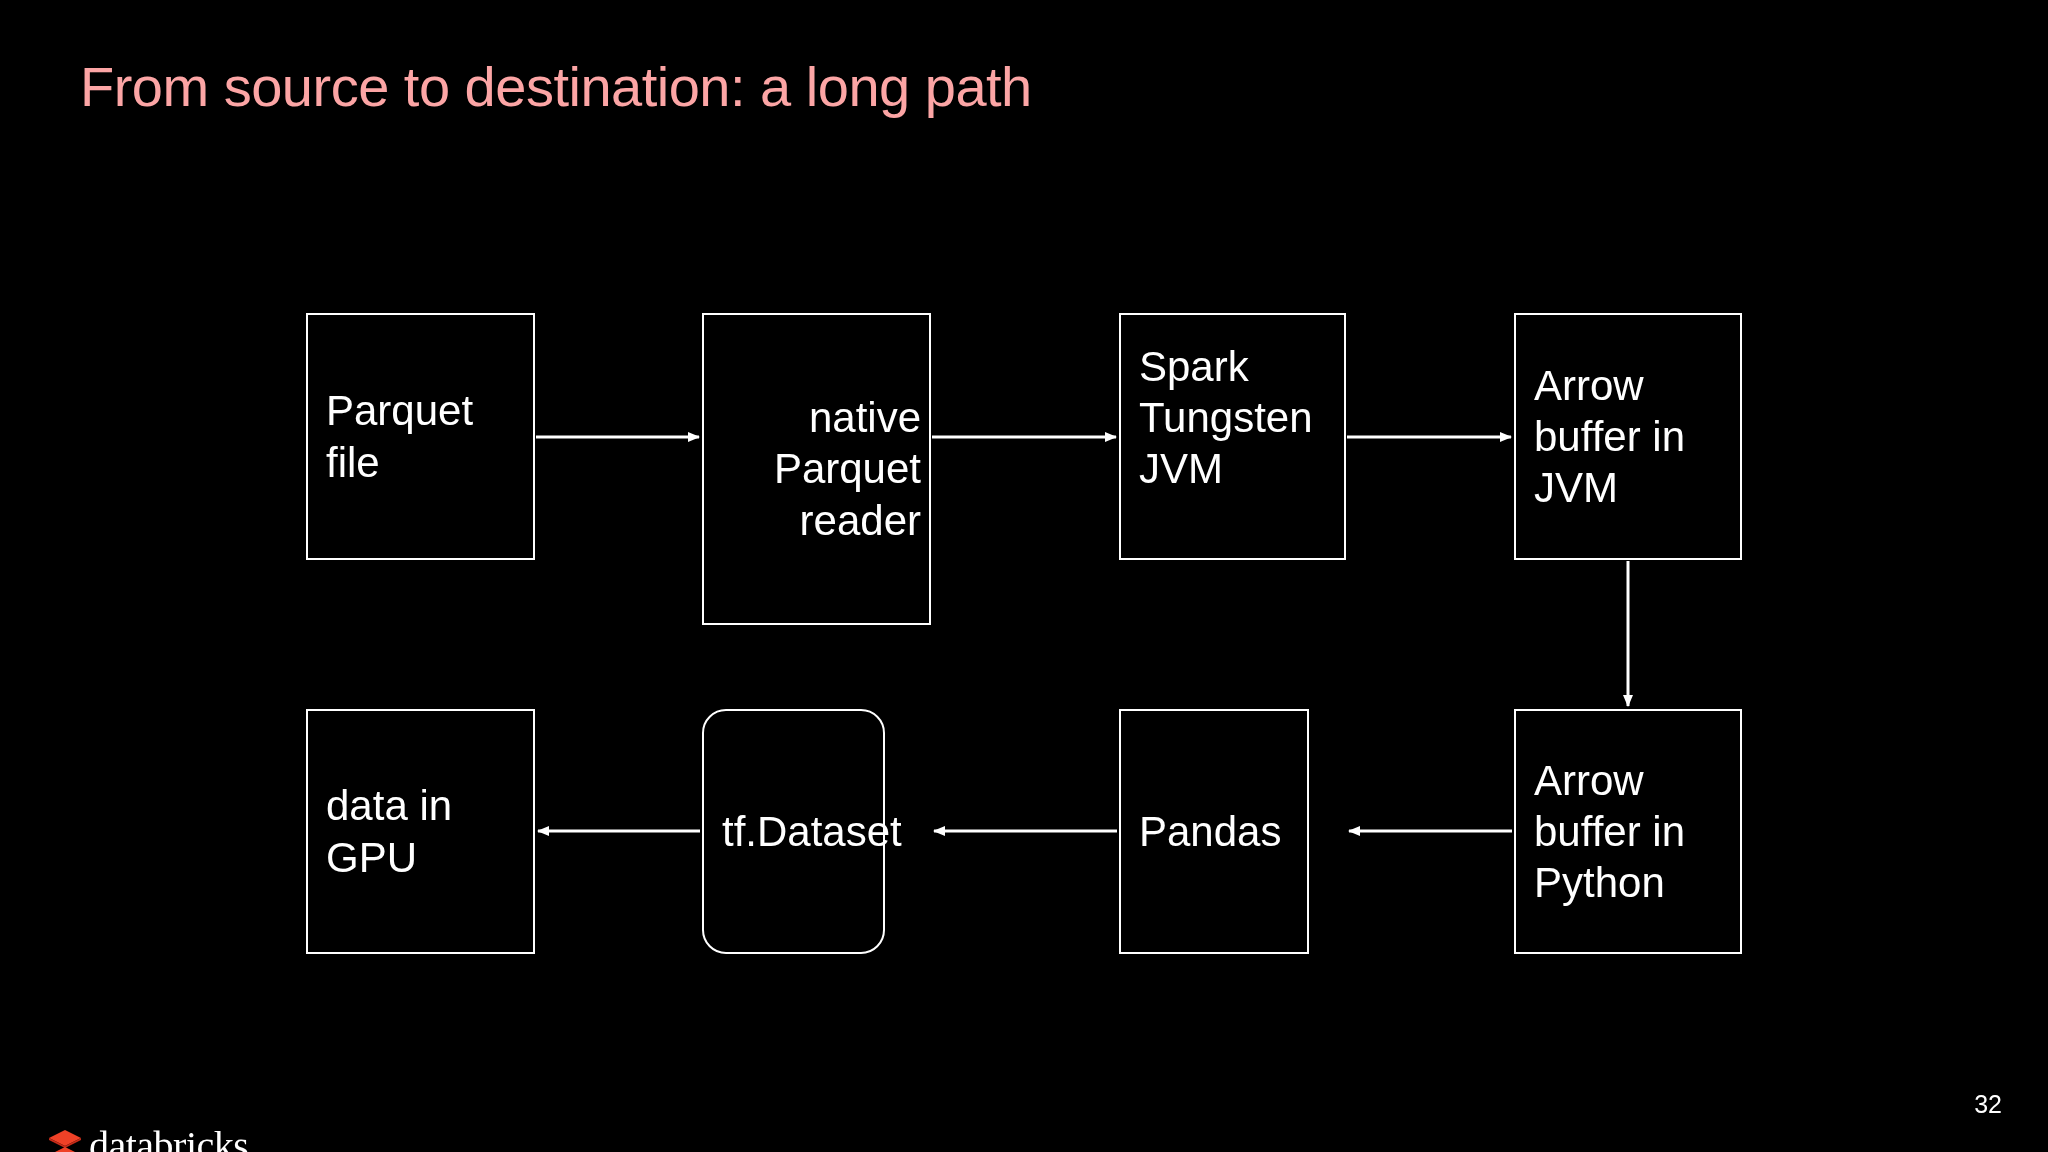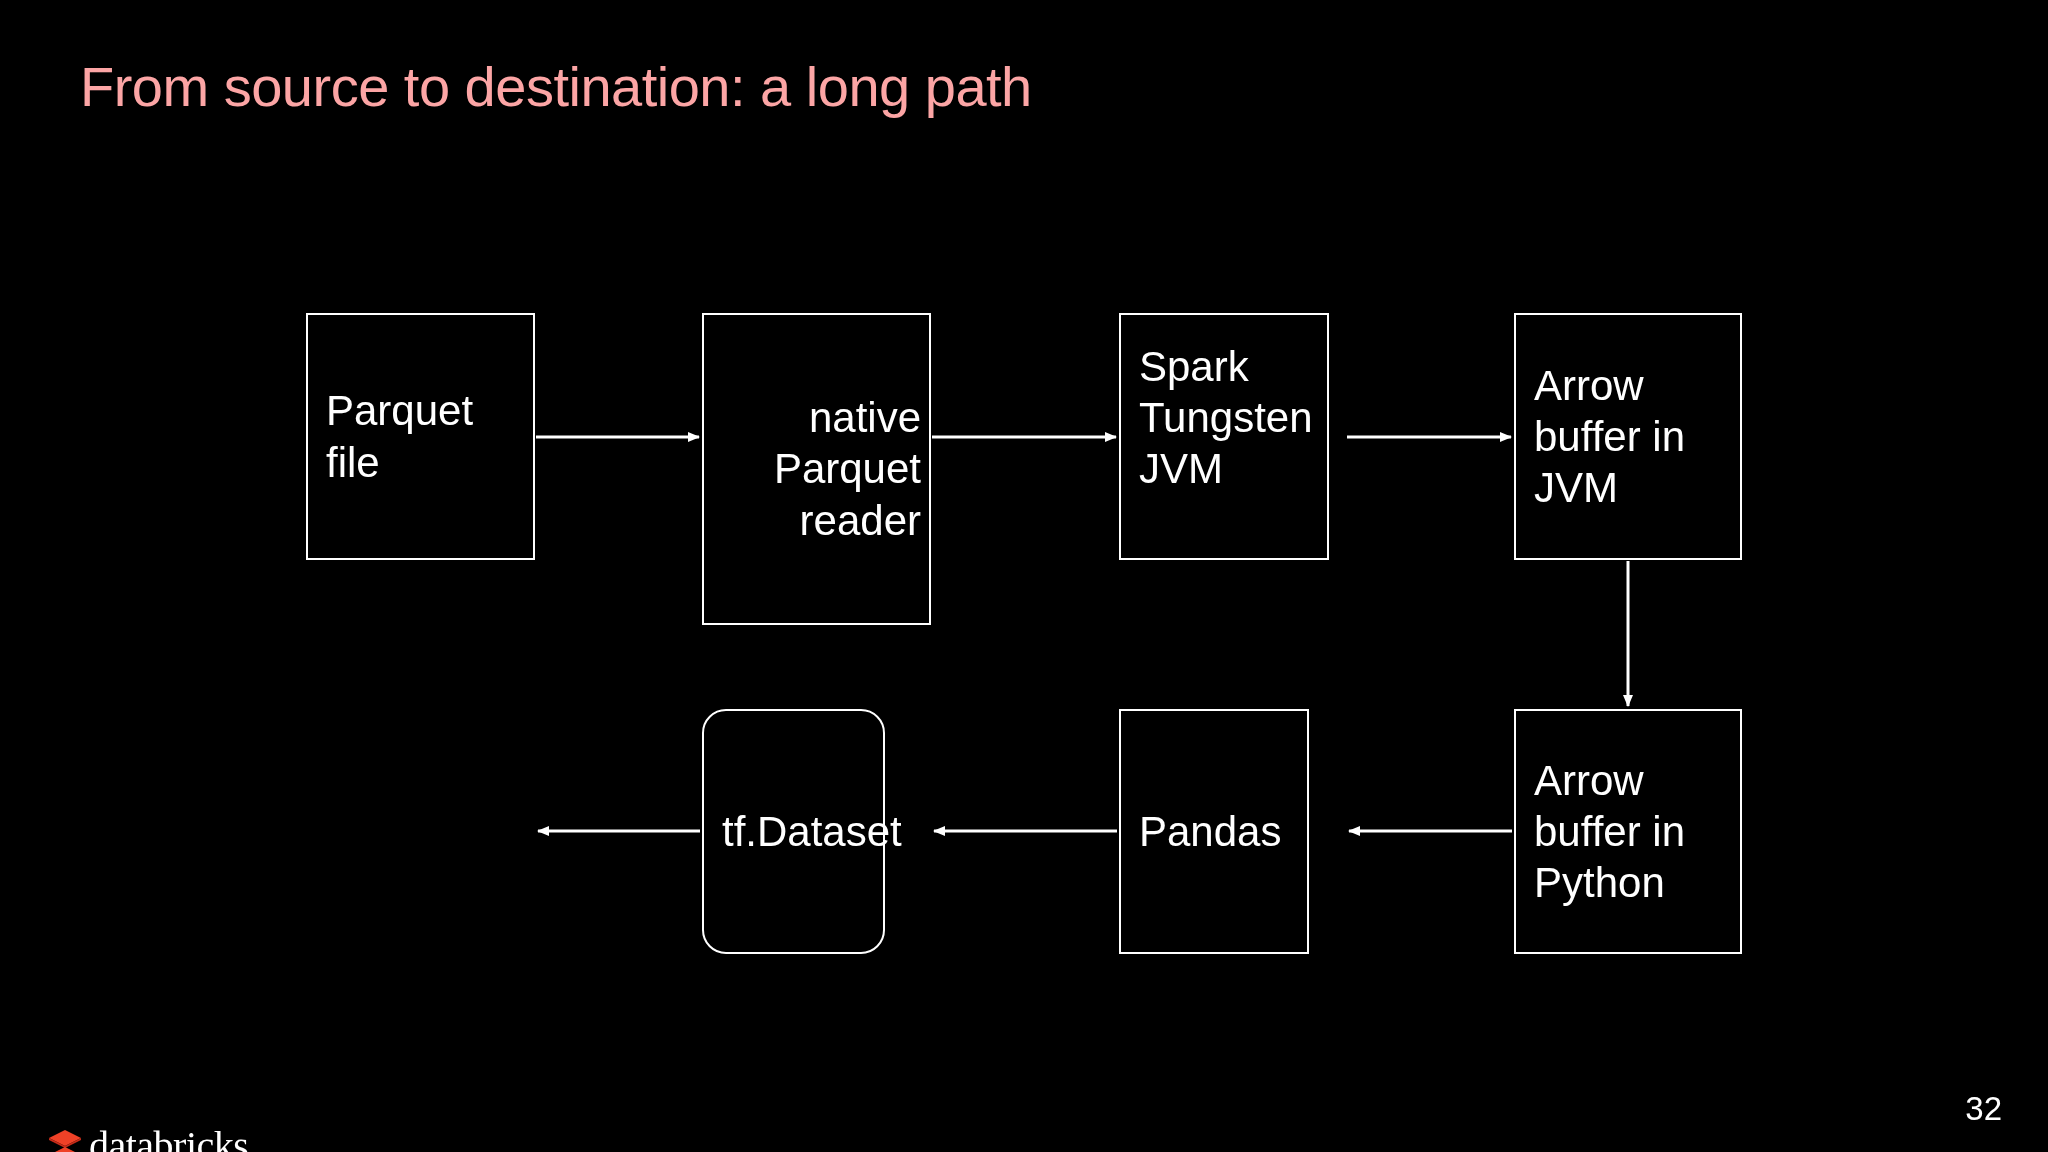--- a/index.html
+++ b/index.html
@@ -83,21 +83,21 @@
     font-size: 40px;
     color: #ffffff;
     letter-spacing: -0.5px;
     line-height: 1;
   }
   #page-number {
     position: absolute;
     right: 46px;
     top: 1090px;
     font-family: "Liberation Sans", sans-serif;
-    font-size: 33px;
+    font-size: 25px;
     color: #ffffff;
   }
 </style>
 </head>
 <body>
 
 <div id="slide">
 
   <div id="slide-title">From source to destination: a long path</div>
 
@@ -127,29 +127,33 @@
 
   <div class="node" style="left: 306px; top: 313px; width: 229px; height: 247px;">
       <span class="nl">Parquet</span>
       <span class="nl">file</span>
     </div>
   <div class="node" style="left: 702px; top: 313px; width: 229px; height: 312px; align-items: flex-end;">
       <span class="nl">native</span>
       <span class="nl">Parquet</span>
       <span class="nl">reader</span>
     </div>
-  <div class="node top-align" style="left: 1119px; top: 313px; width: 210px; height: 247px;">
+  <div class="node top-align" style="left: 1119px; top: 313px; width: 227px; height: 247px;">
       <span class="nl">Spark</span>
       <span class="nl">Tungsten</span>
       <span class="nl">JVM</span>
     </div>
   <div class="node" style="left: 1514px; top: 313px; width: 228px; height: 247px;">
       <span class="nl">Arrow</span>
       <span class="nl">buffer in</span>
       <span class="nl">JVM</span>
+    </div>
+  <div class="node" style="left: 306px; top: 709px; width: 229px; height: 245px;">
+      <span class="nl">data in</span>
+      <span class="nl">GPU</span>
     </div>
   <div class="node" style="left: 702px; top: 709px; width: 183px; height: 245px; border-radius: 24px;">
       <span class="nl">tf.Dataset</span>
     </div>
   <div class="node" style="left: 1119px; top: 709px; width: 190px; height: 245px;">
       <span class="nl">Pandas</span>
     </div>
   <div class="node" style="left: 1514px; top: 709px; width: 228px; height: 245px;">
       <span class="nl">Arrow</span>
       <span class="nl">buffer in</span>

